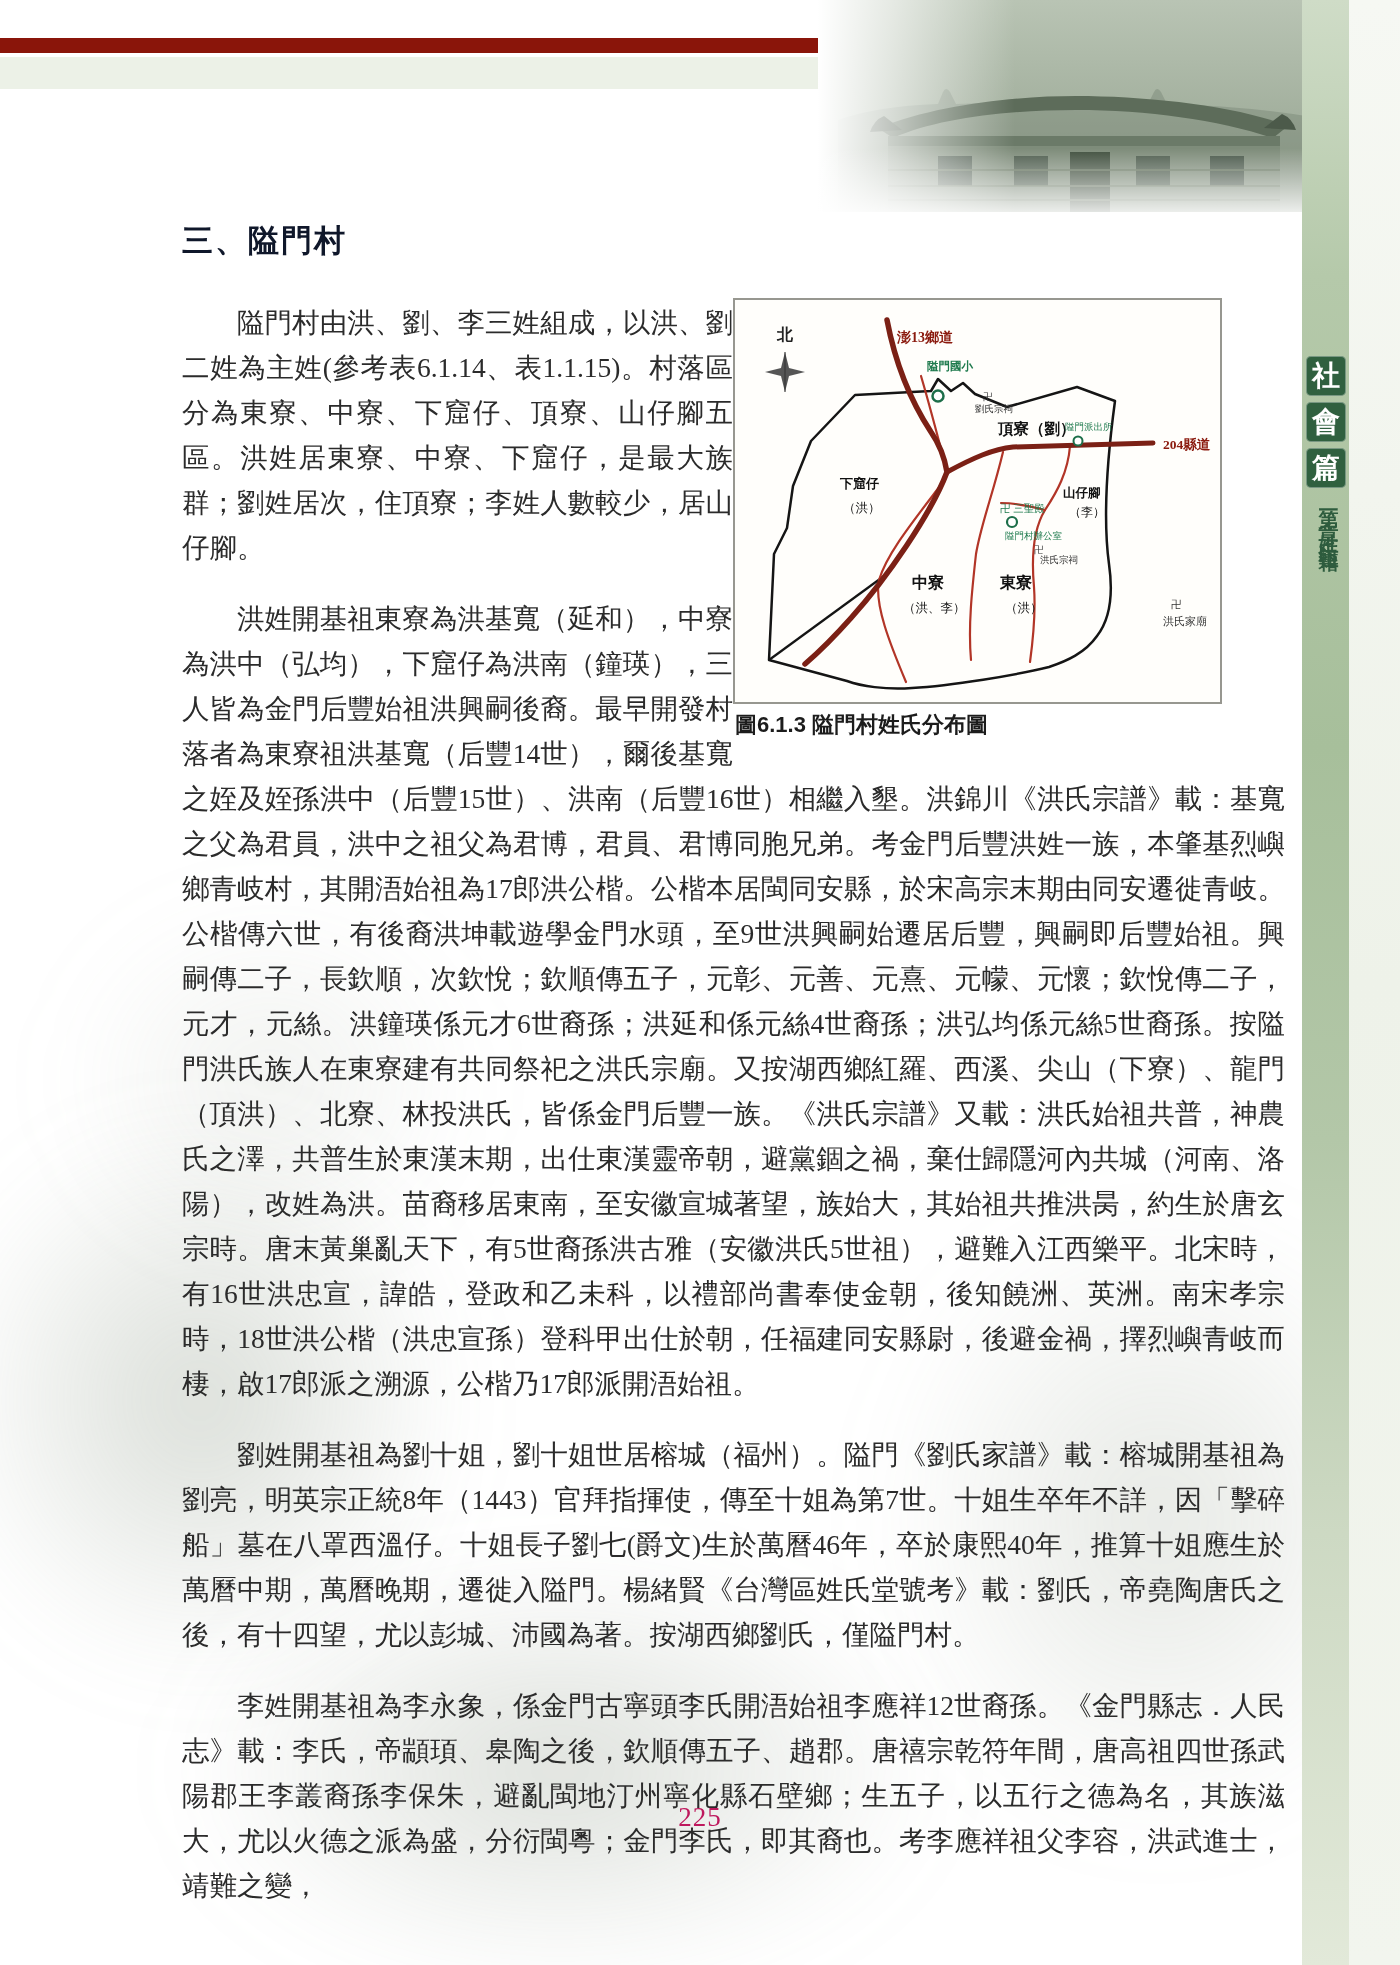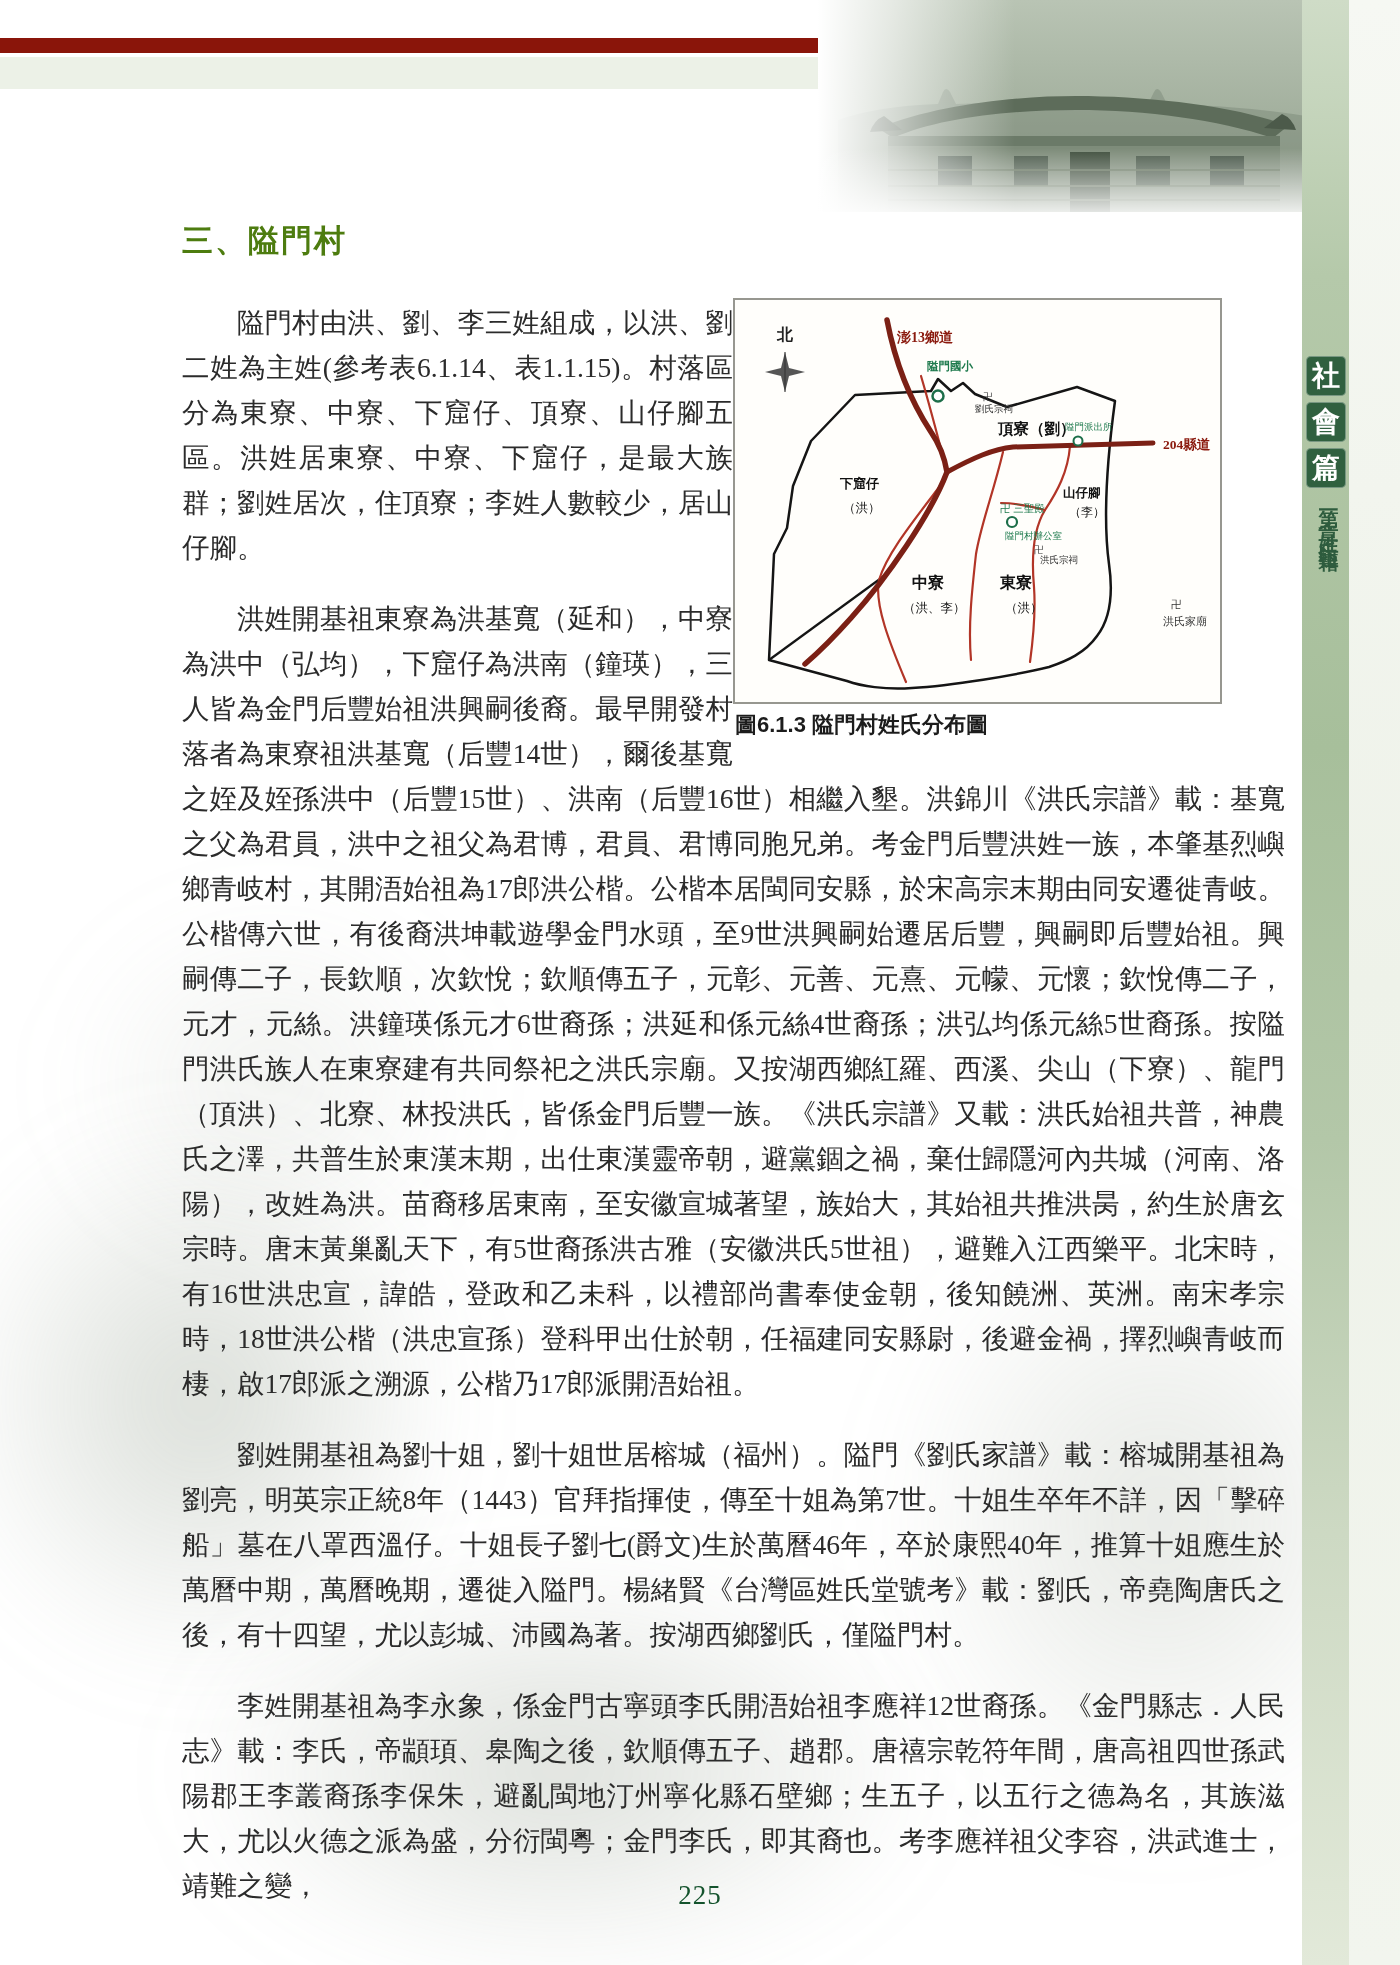--- a/index.html
+++ b/index.html
@@ -32,31 +32,31 @@
   .vol-box{position:absolute;left:1306px;width:40px;height:40px;background:#30603f;border-radius:5px;
     color:#ffffff;font-size:28px;font-weight:bold;text-align:center;line-height:40px;
     font-family:"Liberation Serif","DejaVu Serif",serif;box-shadow:0 0 0 1px rgba(255,255,255,.35) inset;}
   .chapter-vert{position:absolute;left:1311px;top:494px;width:32px;
     writing-mode:vertical-rl;text-orientation:upright;letter-spacing:6px;
     font-size:20px;font-weight:bold;color:#2e5c3e;font-family:"Liberation Serif","DejaVu Serif",serif;}
 
   
   .content{position:absolute;left:182px;top:220px;width:1103px;color:#2b2b2b;}
   h2.sec-title{margin:0 0 38px 0;font-family:"Liberation Sans","DejaVu Sans",sans-serif;
-    font-size:31px;font-weight:bold;color:#4d7c0f;letter-spacing:2px;}
+    font-size:31px;font-weight:bold;color:#0f172a;letter-spacing:2px;}
   .content p{margin:0 0 26px 0;font-size:27.5px;line-height:45px;text-align:justify;text-indent:2em;}
 
   
   figure.mapfig{float:right;width:552px;margin:-2px 0 30px 0;padding:0;}
   .map-box{width:485px;height:402px;border:2px solid #979790;background:#fffefb;}
   .map-caption{margin:6px 0 0 2px;font-family:"Liberation Sans","DejaVu Sans",sans-serif;
     font-size:22px;font-weight:bold;color:#1c1c1c;text-align:left;}
 
-  .page-number{position:absolute;left:0;top:1880px;width:1400px;text-align:center;
-    font-size:27px;color:#14532d;letter-spacing:1px;}
+  .page-number{position:absolute;left:0;top:1802px;width:1400px;text-align:center;
+    font-size:27px;color:#be185d;letter-spacing:1px;}
 </style>
 </head>
 <body>
 
 <div class="page">
 
   <div class="blob blob1"></div>
   <div class="blob blob2"></div>
   <div class="blob blob3"></div>
   <div class="blob blob4"></div>

